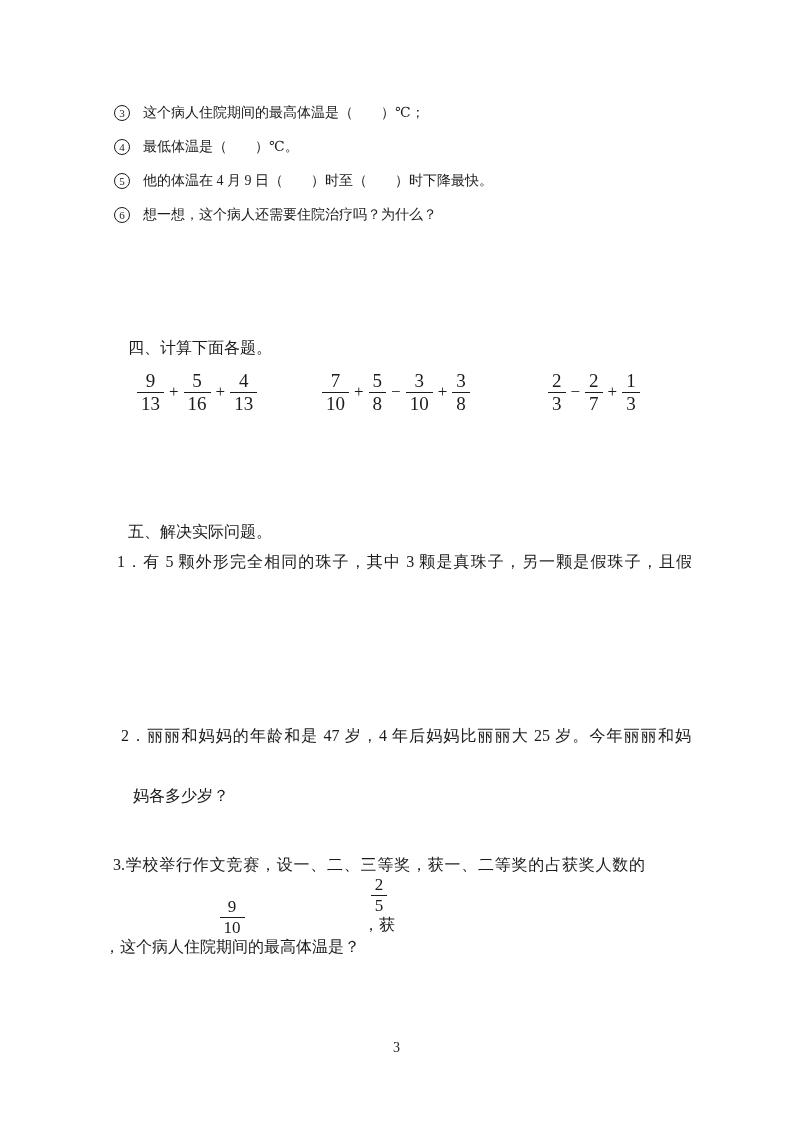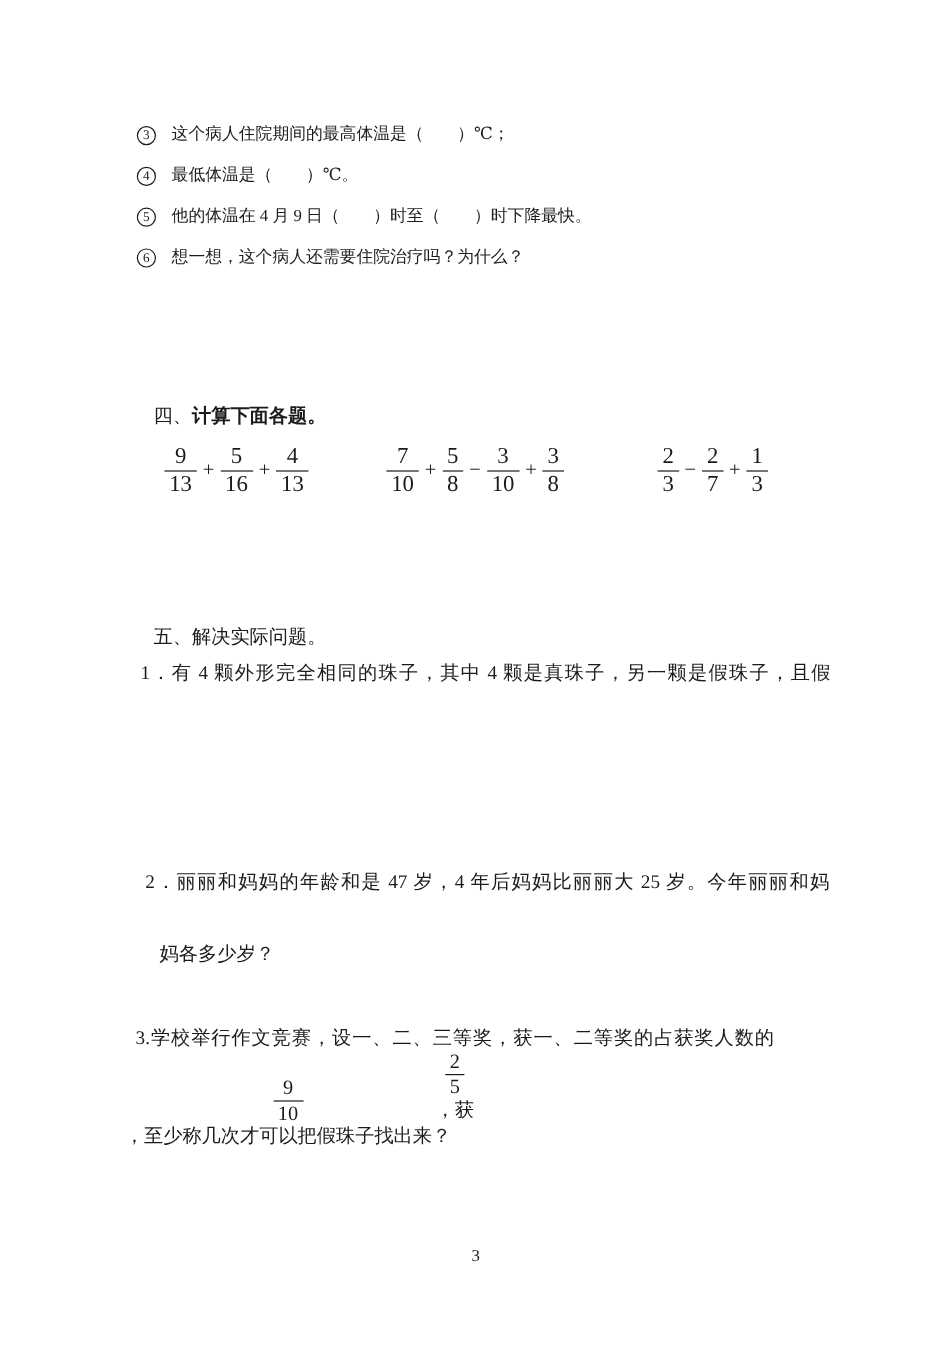--- a/index.html
+++ b/index.html
@@ -29,21 +29,21 @@
     margin-right:13px;
   }
 
   
   .sec-heading{
     position:absolute;left:128px;
     font-size:16px;line-height:20px;white-space:nowrap;
   }
   .sec-heading .bold-title{
     font-family:"Liberation Sans","DejaVu Sans",sans-serif;
-    font-weight:bold;
+    font-weight:normal;
   }
 
   
   .expr{
     position:absolute;top:0;height:44px;
     display:flex;align-items:center;
   }
   .frac{
     display:inline-block;text-align:center;
     font-size:19px;line-height:20px;
@@ -167,36 +167,36 @@
           <span class="fd">3</span>
         </span>
     </div>
 
   </div>
 
   <div class="sec-heading" style="top:522px;">
     <span>五、解决实际问题。</span>
   </div>
 
-  <div class="p-line justified" style="top:552px;left:117px;width:575px;">1．有 4 颗外形完全相同的珠子，其中 4 颗是真珠子，另一颗是假珠子，且假</div>
+  <div class="p-line justified" style="top:552px;left:117px;width:575px;">1．有 5 颗外形完全相同的珠子，其中 3 颗是真珠子，另一颗是假珠子，且假</div>
 
   <div class="p-line justified" style="top:709px;left:121px;width:570px;margin-top:17px;">2．丽丽和妈妈的年龄和是 47 岁，4 年后妈妈比丽丽大 25 岁。今年丽丽和妈</div>
   <div class="p-line" style="top:786px;left:133px;">妈各多少岁？</div>
 
   <div class="p-frac-line" style="top:855px;left:113px;">
     <span class="seg fixed" style="width:532px;">3.学校举行作文竞赛，设一、二、三等奖，获一、二等奖的占获奖人数的</span>
     <span class="frac">
         <span class="fn">2</span>
         <span class="fd">5</span>
       </span>
     <span class="seg">，获</span>
   </div>
   <div class="p-frac-line" style="top:898px;left:104px;">
     <span class="frac">
         <span class="fn">9</span>
         <span class="fd">10</span>
       </span>
-    <span class="seg">，至少称几次才可以把假珠子找出来？</span>
+    <span class="seg">，这个病人住院期间的最高体温是？</span>
   </div>
 
   <div class="page-num">3</div>
 
 </div>
 
 </body></html>

